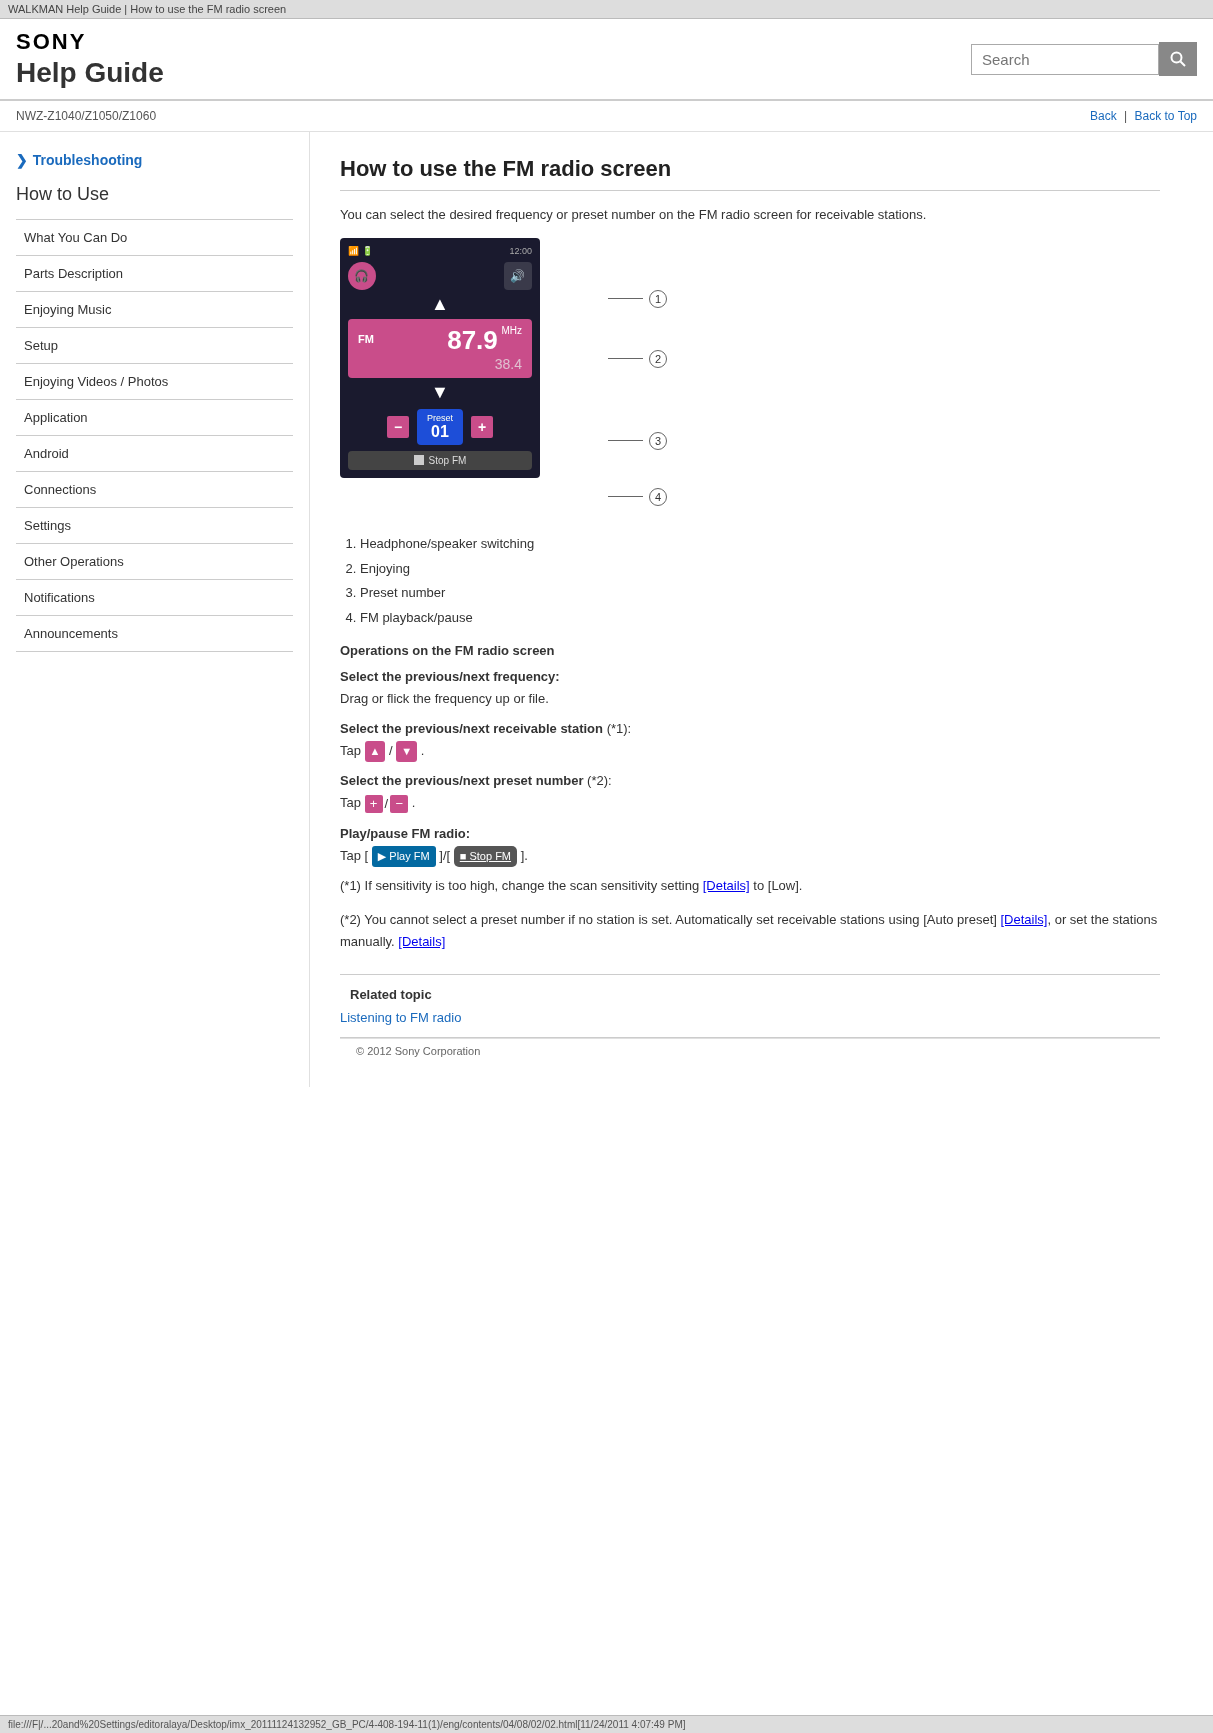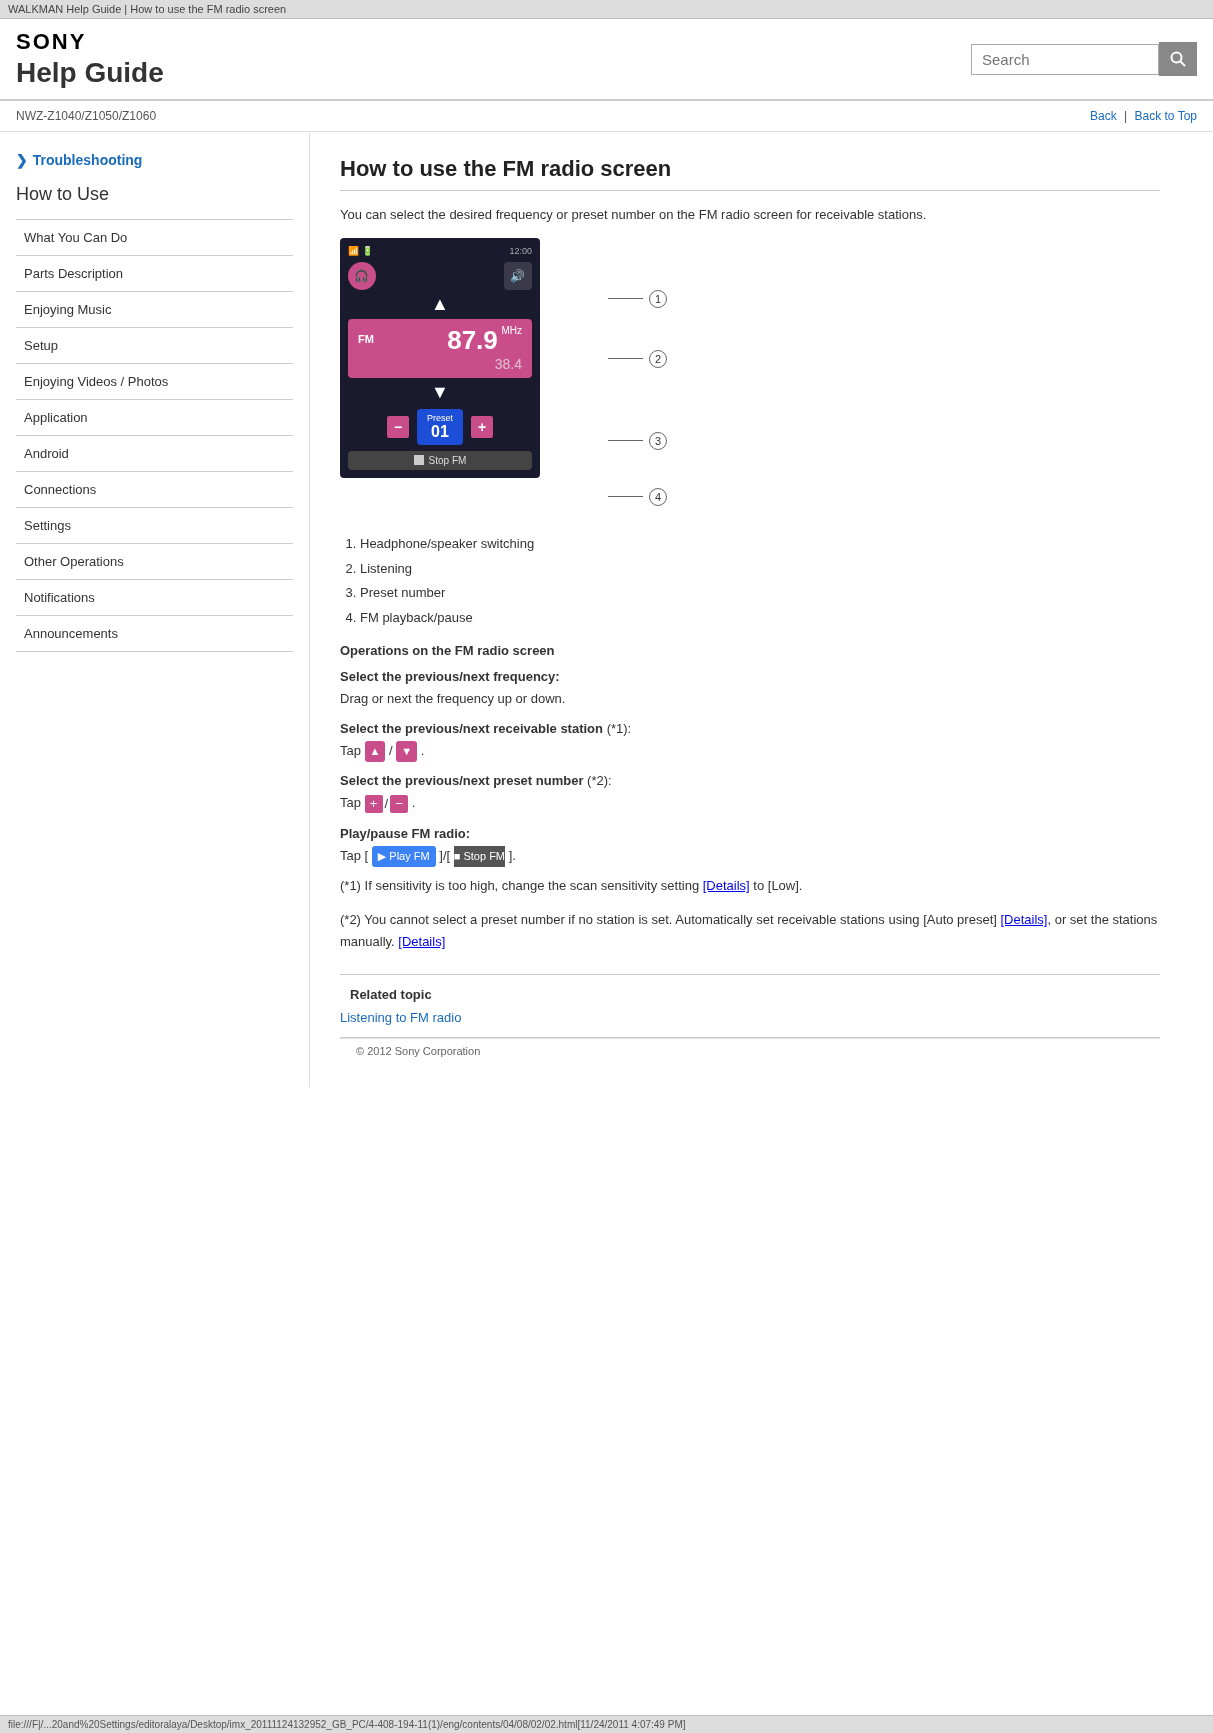--- a/index.html
+++ b/index.html
@@ -351,25 +351,26 @@
       border-radius: 3px;
       padding: 1px 5px;
       color: #fff;
       font-size: 11px;
       vertical-align: middle;
     }
     .inline-btn-gray {
       display: inline-flex;
       align-items: center;
       background: #555;
-      border-radius: 0;
-      padding: 1px 0;
+      border-radius: 5px;
+      padding: 1px 6px;
       color: #fff;
       font-size: 11px;
       vertical-align: middle;
+      text-decoration: underline;
     }
     .inline-plus-minus {
       display: inline-flex;
       align-items: center;
       gap: 2px;
       vertical-align: middle;
     }
     .pm-btn {
       background: #c94d8a;
       color: #fff;
@@ -377,21 +378,21 @@
       width: 18px;
       height: 18px;
       display: inline-flex;
       align-items: center;
       justify-content: center;
       font-size: 13px;
     }
     .play-btn {
       display: inline-flex;
       align-items: center;
-      background: #3b82f6;
+      background: #0369a1;
       border-radius: 3px;
       padding: 1px 6px;
       color: #fff;
       font-size: 11px;
       vertical-align: middle;
     }
     .note {
       font-size: 13px;
       line-height: 1.7;
       margin-bottom: 6px;
@@ -600,36 +601,36 @@
           <div style="border:1px solid #666; border-radius:50%; width:18px; height:18px; display:flex; align-items:center; justify-content:center; font-size:11px; background:#fff;">4</div>
         </div>
       </div>
     </div>
 
     <ol class="steps-list">
       <li>
         <span>Headphone/speaker switching</span>
       </li>
       <li>
-        <span>Listening</span>
+        <span>Enjoying</span>
       </li>
       <li>
         <span>Preset number</span>
       </li>
       <li>
         <span>FM playback/pause</span>
       </li>
     </ol>
 
     <div class="operations-section">
       <div class="operations-title">Operations on the FM radio screen</div>
 
       <div class="op-item">
         <strong>Select the previous/next frequency:</strong><br>
-        <span>Drag or next the frequency up or down.</span>
+        <span>Drag or flick the frequency up or file.</span>
       </div>
 
       <div class="op-item">
         <strong>Select the previous/next receivable station</strong>
         <span> (*1):</span><br>
         <span>Tap </span>
         <span class="inline-btn">▲</span>
         <span> / </span>
         <span class="inline-btn">▼</span>
         <span>.</span>

